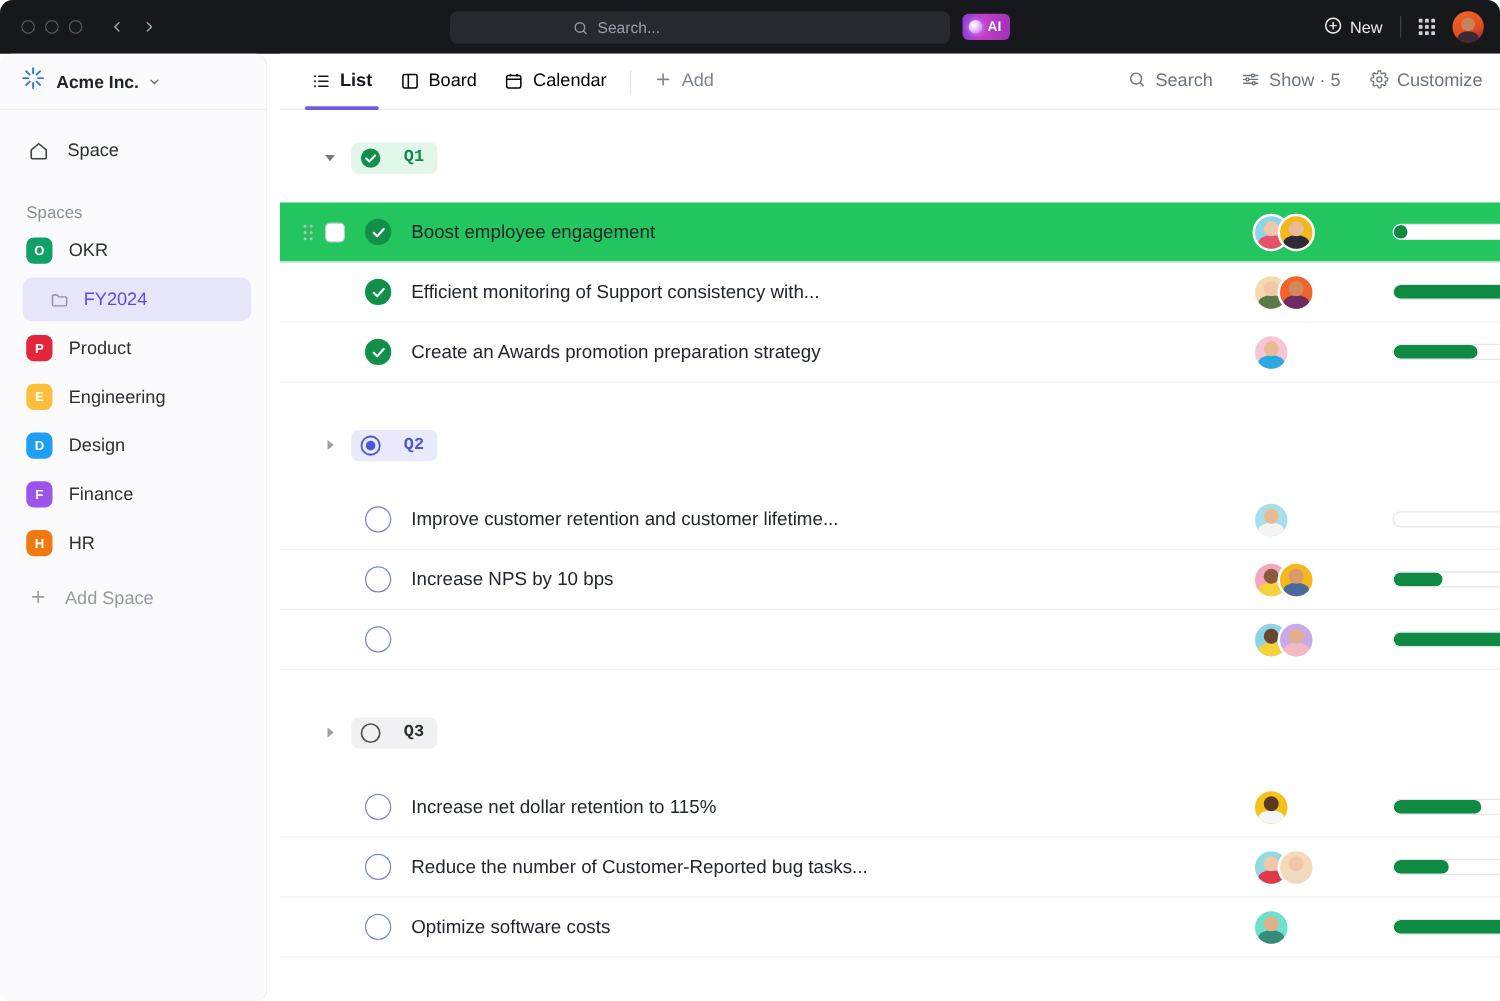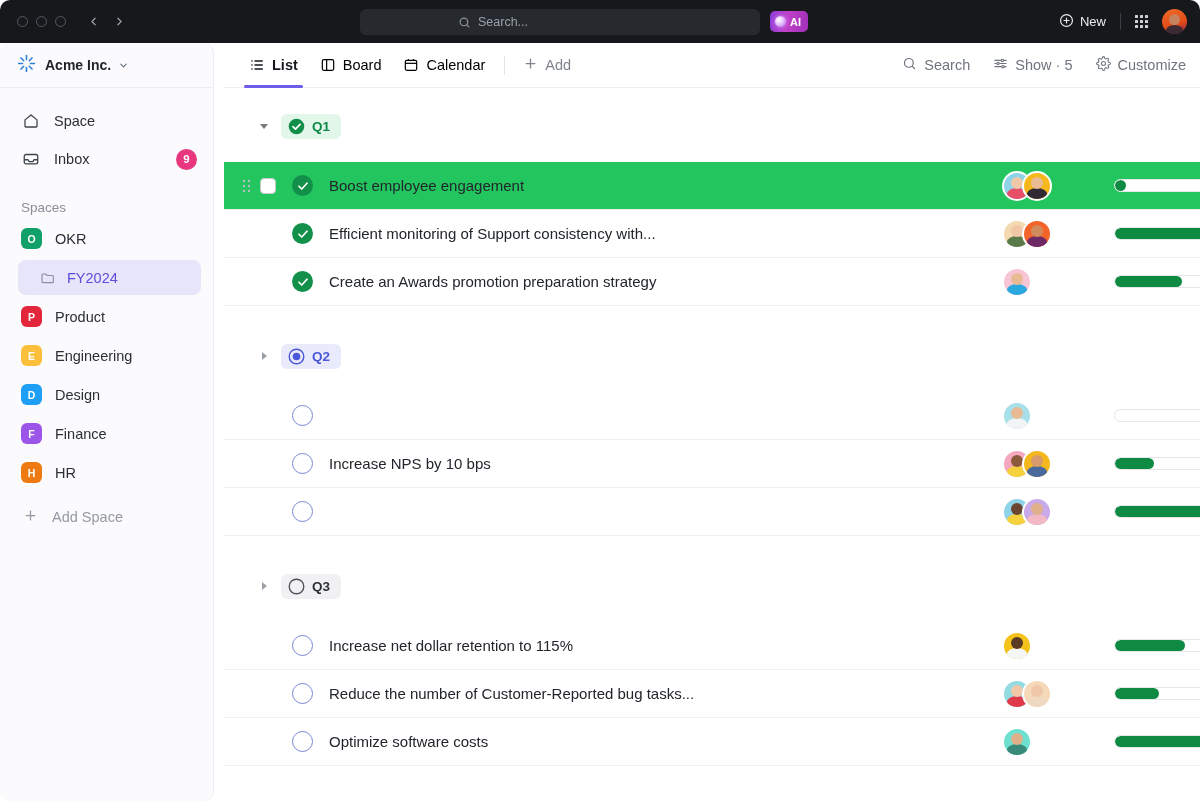--- a/index.html
+++ b/index.html
@@ -157,23 +157,23 @@
 
   
   .list-area { position: relative; height: 713px; overflow: hidden; }
 
   .group-head {
     display: flex; align-items: center; height: 32px;
     padding-left: 33px; gap: 10px;
   }
   .grp-caret { width: 14px; display: flex; justify-content: center; color: #73797f; }
   .grp-pill {
-    display: flex; align-items: center; gap: 7px;
+    display: flex; align-items: center; gap: 18px;
     padding: 4px 11px 4px 7px; border-radius: 6px;
-    font-size: 13.5px; font-weight: 700;
+    font-size: 13.5px; font-weight: 700; font-family: Liberation Mono, monospace;
   }
   .grp-pill.green { background:#e2f6ea; color:#0d8a47; }
   .grp-pill.blue  { background:#e9ebfc; color:#4a57d8; }
   .grp-pill.gray  { background:#f1f1f4; color:#2b2f36; }
 
   .row {
     display: flex; align-items: center; height: 48px;
     border-bottom: 1px solid #eef0f2; position: relative;
     padding-left: 14px;
   }
@@ -309,30 +309,20 @@
 
   <div class="nav-list">
     <div class="nav-item">
       <span class="ico">
         <svg width="18" height="18" viewBox="0 0 24 24" fill="none" stroke="currentColor" stroke-width="1.7" stroke-linejoin="round">
             <path d="M4 10.5 12 4l8 6.5V19a1 1 0 0 1-1 1H5a1 1 0 0 1-1-1z"></path>
           </svg>
       </span>
       <span>Space</span>
     </div>
-    <div class="nav-item">
-      <span class="ico">
-        <svg width="18" height="18" viewBox="0 0 24 24" fill="none" stroke="currentColor" stroke-width="1.7" stroke-linejoin="round">
-            <rect x="3" y="6" width="18" height="12.5" rx="2.5"></rect>
-            <path d="M3 13h5l1.5 2.5h5L16 13h5"></path>
-          </svg>
-      </span>
-      <span>Inbox</span>
-      <span class="badge-count">9</span>
-    </div>
   </div>
 
   <div class="sec-title">Spaces</div>
 
   <div class="space-item">
     <span class="space-chip" style="background:#12a06a">O</span>
     <span>OKR</span>
   </div>
   <div class="sub-item active">
     <span class="ico">
@@ -595,20 +585,21 @@
             <circle cx="2" cy="2" r="1.2" fill="#b9bec6"></circle>
             <circle cx="7" cy="2" r="1.2" fill="#b9bec6"></circle>
             <circle cx="2" cy="7" r="1.2" fill="#b9bec6"></circle>
             <circle cx="7" cy="7" r="1.2" fill="#b9bec6"></circle>
             <circle cx="2" cy="12" r="1.2" fill="#b9bec6"></circle>
             <circle cx="7" cy="12" r="1.2" fill="#b9bec6"></circle>
           </svg>
         </span>
         <span class="row-check hidden"></span>
         <span class="st-circle open"></span>
+        <span class="row-title">Improve customer retention and customer lifetime...</span>
         <div class="col-assignees">
           <span class="av" style="background: rgb(168, 224, 234);">
             <span class="body" style="background:#f2f4f6"></span>
             <span class="head" style="background:#e8bb94"></span>
           </span>
         </div>
         <div class="col-progress">
           <div class="pbar"></div>
         </div>
       </div>

